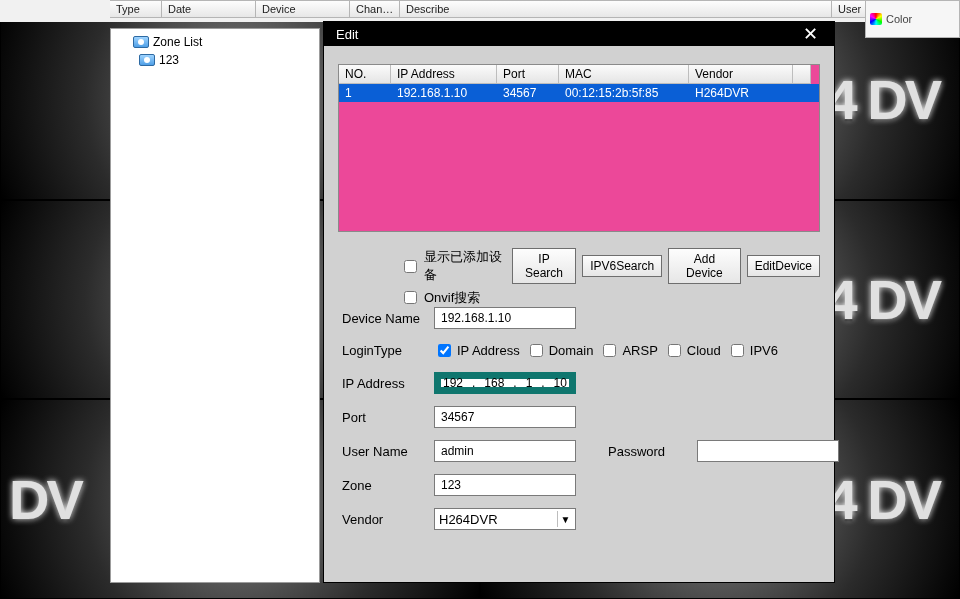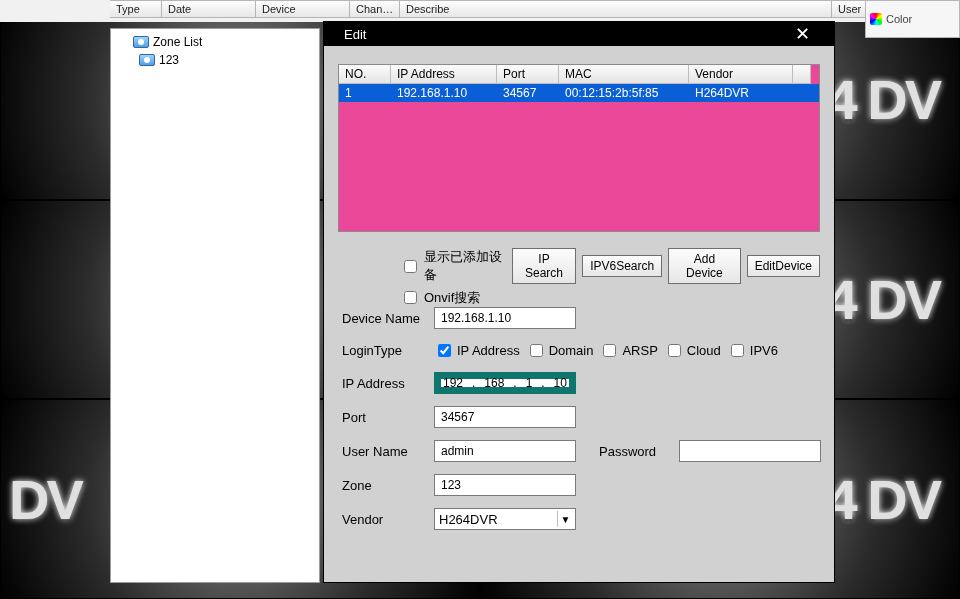--- a/index.html
+++ b/index.html
@@ -133,21 +133,21 @@
     display: flex;
     flex-direction: column;
     box-shadow: 0 0 0 1px #000;
   }
   .dialog .titlebar {
     background: #000;
     color: #fff;
     height: 24px;
     display: flex;
     align-items: center;
-    padding: 0 20px;
+    padding: 0 12px;
     font-size: 13px;
   }
   .dialog .titlebar .close-x {
     margin-left: auto;
     font-family: Arial, sans-serif;
     font-size: 18px;
     line-height: 18px;
     cursor: pointer;
     padding: 0 4px;
   }
@@ -263,21 +263,21 @@
     padding: 0 4px;
     position: relative;
   }
   .form .vsel .arrow {
     position: absolute; right: 2px; top: 2px;
     width: 16px; height: 16px;
     display: flex; align-items: center; justify-content: center;
     border-left: 1px solid #bdbdbd;
     font-size: 10px;
   }
-  .form .pw-line { display: flex; align-items: center; gap: 23px; }
+  .form .pw-line { display: flex; align-items: center; gap: 32px; }
 
   .btnrow {
     display: flex;
     justify-content: center;
     gap: 64px;
     margin-top: 16px;
   }
   button.big {
     background: linear-gradient(#fdfdfd,#e7e7e7);
     border: 1px solid #6e6e6e;

